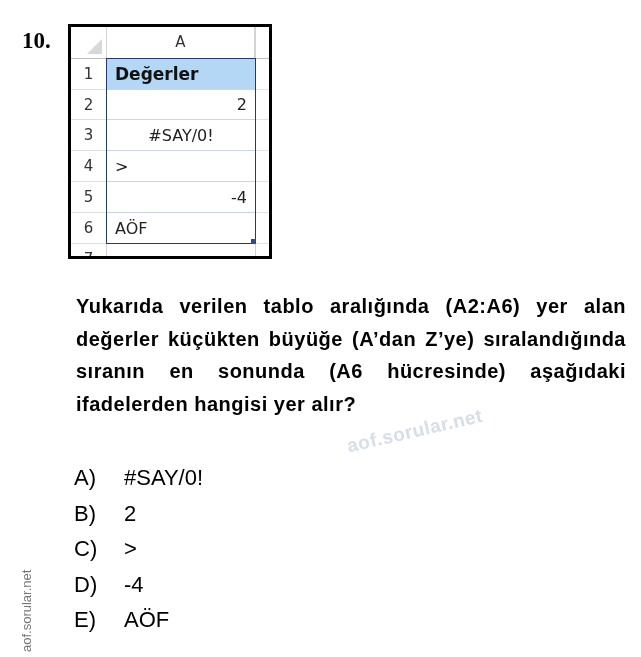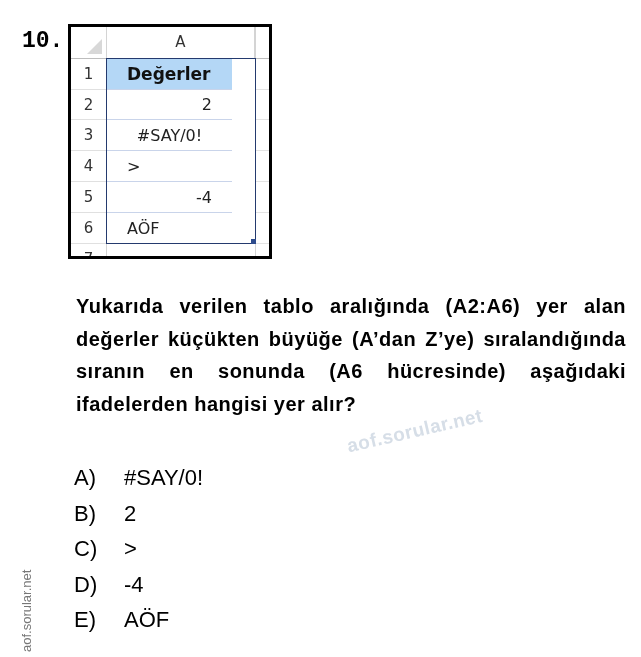--- a/index.html
+++ b/index.html
@@ -2,21 +2,21 @@
 <html><head>
 <meta charset="utf-8">
 <style>
   html, body { margin: 0; padding: 0; }
   body {
     width: 641px; height: 657px; background: #ffffff; position: relative; overflow: hidden;
     font-family: "Liberation Sans", sans-serif; color: #000;
   }
   .qnum {
     position: absolute; left: 22px; top: 28px; font-size: 23px; font-weight: bold;
-    font-family: Liberation Mono, monospace;
+    font-family: Liberation Serif, serif;
   }
   .sheet {
     position: absolute; left: 68px; top: 24px; width: 198px; height: 229px;
     border: 3px solid #000; background: #fff; overflow: hidden;
   }
   .sheet .corner {
     position: absolute; left: 0; top: 0; width: 36px; height: 32px;
     border-right: 1px solid #d4d4d4; border-bottom: 1px solid #bdbdbd; box-sizing: border-box;
   }
   .sheet .corner .tri {
@@ -27,23 +27,23 @@
     position: absolute; top: 0; height: 32px; line-height: 30px; text-align: center;
     font-family: "DejaVu Sans", sans-serif; font-size: 15px; color: #333;
     border-right: 1px solid #d4d4d4; border-bottom: 1px solid #bdbdbd; box-sizing: border-box;
   }
   .sheet .rowhdr {
     position: absolute; left: 0; width: 36px; text-align: center;
     font-family: "DejaVu Sans", sans-serif; font-size: 15px; color: #333;
     border-right: 1px solid #d4d4d4; border-bottom: 1px solid #e0e0e0; box-sizing: border-box;
   }
   .sheet .cell {
-    position: absolute; left: 36px; width: 125px;
+    position: absolute; left: 36px; width: 148px;
     font-family: "DejaVu Sans", sans-serif; font-size: 16px; color: #222;
-    border-bottom: 1px solid #c9d4ea; box-sizing: border-box; padding: 0 20px; white-space: nowrap;
+    border-bottom: 1px solid #c9d4ea; box-sizing: border-box; padding: 0 8px; white-space: nowrap;
   }
   .sheet .cell.left { text-align: left; }
   .sheet .cell.right { text-align: right; }
   .sheet .cell.center { text-align: center; }
   .sheet .cell.hdr { background: #b4d7f6; font-weight: bold; color: #111; font-size: 17px; }
   .sheet .extra {
     position: absolute; left: 184px; width: 14px; border-bottom: 1px solid #e3e3e3; box-sizing: border-box;
   }
   .sheet .selbox {
     position: absolute; left: 35px; top: 31px; width: 150px; height: 186px;

